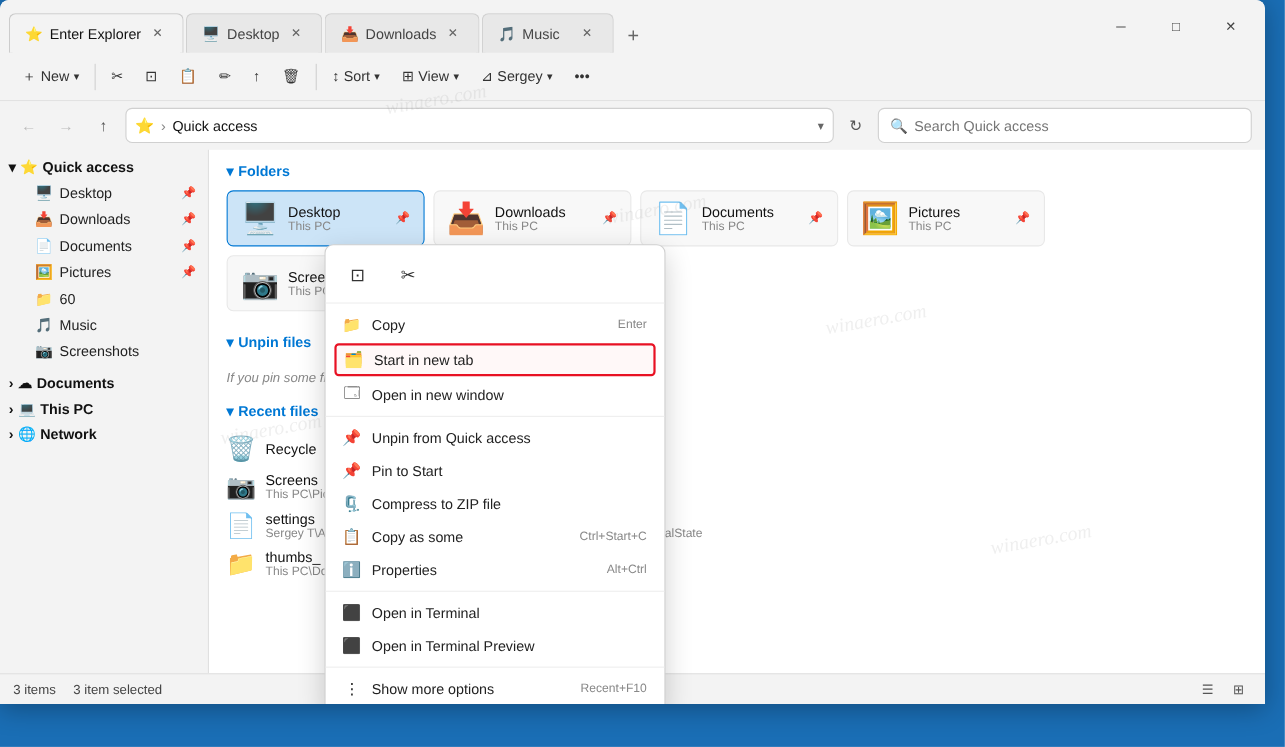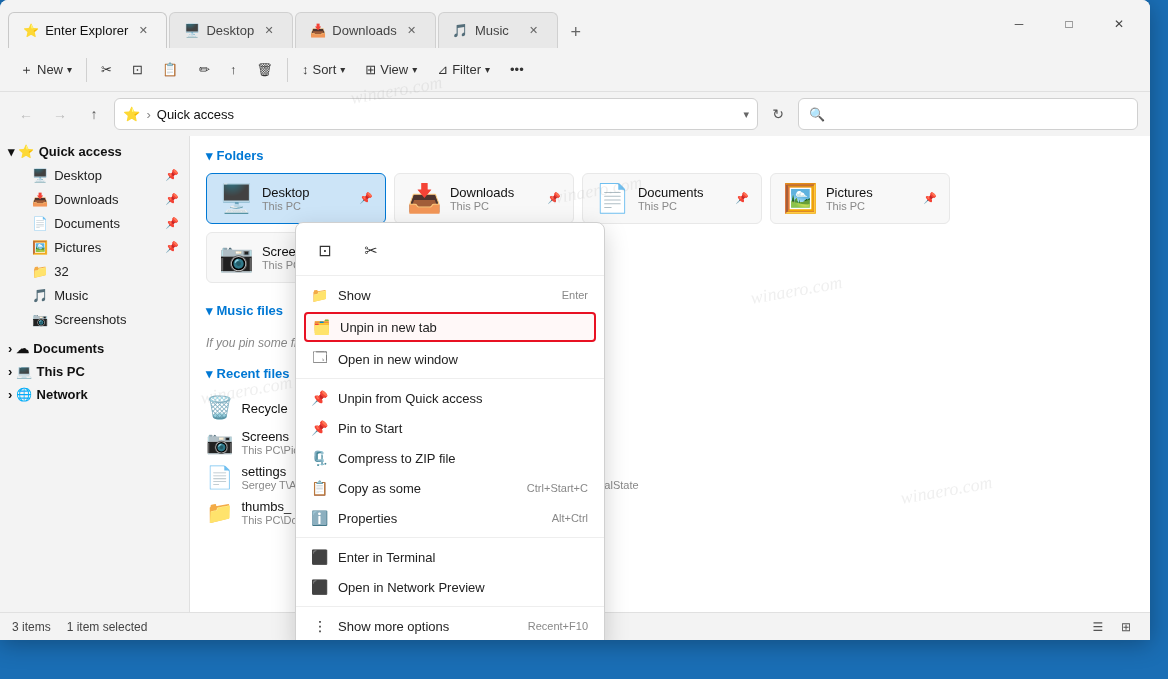--- a/index.html
+++ b/index.html
@@ -492,41 +492,42 @@
       <span>Sort</span>
       <span style="font-size:10px;">▾</span>
     </div>
     <div class="toolbar-btn">
       <span>⊞</span>
       <span>View</span>
       <span style="font-size:10px;">▾</span>
     </div>
     <div class="toolbar-btn">
       <span>⊿</span>
-      <span>Filter</span>
+      <span>Sergey</span>
       <span style="font-size:10px;">▾</span>
     </div>
     <div class="toolbar-btn">
       <span>•••</span>
     </div>
   </div>
 
   <div class="addressbar">
     <div class="nav-btn disabled">←</div>
     <div class="nav-btn disabled">→</div>
     <div class="nav-btn">↑</div>
     <div class="address-path">
       <span class="address-path-star">⭐</span>
       <span style="color:#888;">›</span>
       <span class="address-path-text">Quick access</span>
       <span class="address-chevron">▾</span>
     </div>
     <div class="address-refresh">↻</div>
     <div class="search-box">
       <span style="color:#888;">🔍</span>
+      <input type="text" placeholder="Search Quick access" style="">
     </div>
   </div>
 
   <div class="main">
 
     <div class="sidebar">
       <div class="sidebar-section-header">
         <span>▾</span>
         <span style="color:#f5a623;">⭐</span>
         <span>Quick access</span>
@@ -546,21 +547,21 @@
         <span>Documents</span>
         <span class="sidebar-item-pin">📌</span>
       </div>
       <div class="sidebar-item">
         <span>🖼️</span>
         <span>Pictures</span>
         <span class="sidebar-item-pin">📌</span>
       </div>
       <div class="sidebar-item">
         <span>📁</span>
-        <span>32</span>
+        <span>60</span>
       </div>
       <div class="sidebar-item">
         <span>🎵</span>
         <span>Music</span>
       </div>
       <div class="sidebar-item">
         <span>📷</span>
         <span>Screenshots</span>
       </div>
       <div class="sidebar-section-header" style="margin-top:6px;">
@@ -624,21 +625,21 @@
           <div class="folder-item-info">
             <span class="folder-item-name">Screenshots</span>
             <span class="folder-item-sub">This PC\Pictures</span>
           </div>
         </div>
       </div>
 
       <div class="pinned-files-section">
         <div class="section-title">
           <span>▾</span>
-          <span>Music files</span>
+          <span>Unpin files</span>
         </div>
         <div class="pinned-empty">If you pin some files, we'll show them here.</div>
       </div>
 
       <div class="recent-files-section">
         <div class="section-title">
           <span>▾</span>
           <span>Recent files</span>
         </div>
         <div class="recent-file-item">
@@ -667,46 +668,46 @@
             <span class="recent-file-name">thumbs_</span>
             <span class="recent-file-path">This PC\Downloads</span>
           </div>
         </div>
       </div>
     </div>
   </div>
 
   <div class="statusbar">
     <span>3 items</span>
-    <span>1 item selected</span>
+    <span>3 item selected</span>
     <div class="statusbar-right">
       <div class="view-btn">☰</div>
       <div class="view-btn">⊞</div>
     </div>
   </div>
 
   <div class="context-menu">
     <div class="context-menu-top-icons">
       <div class="ctx-icon-btn">
         <span>⊡</span>
       </div>
       <div class="ctx-icon-btn">
         <span>✂</span>
       </div>
     </div>
 
     <div class="context-menu-item">
       <span class="ctx-item-icon">📁</span>
-      <span>Show</span>
+      <span>Copy</span>
       <span class="context-menu-item-shortcut">Enter</span>
     </div>
 
     <div class="context-menu-item open-new-tab">
       <span class="ctx-item-icon">🗂️</span>
-      <span>Unpin in new tab</span>
+      <span>Start in new tab</span>
     </div>
 
     <div class="context-menu-item">
       <span class="ctx-item-icon">🗔</span>
       <span>Open in new window</span>
     </div>
 
     <div class="context-menu-separator"></div>
 
     <div class="context-menu-item">
@@ -733,26 +734,26 @@
     <div class="context-menu-item">
       <span class="ctx-item-icon">ℹ️</span>
       <span>Properties</span>
       <span class="context-menu-item-shortcut">Alt+Ctrl</span>
     </div>
 
     <div class="context-menu-separator"></div>
 
     <div class="context-menu-item">
       <span class="ctx-item-icon">⬛</span>
-      <span>Enter in Terminal</span>
+      <span>Open in Terminal</span>
     </div>
 
     <div class="context-menu-item">
       <span class="ctx-item-icon">⬛</span>
-      <span>Open in Network Preview</span>
+      <span>Open in Terminal Preview</span>
     </div>
 
     <div class="context-menu-separator"></div>
 
     <div class="context-menu-item">
       <span class="ctx-item-icon">⋮</span>
       <span>Show more options</span>
       <span class="context-menu-item-shortcut">Recent+F10</span>
     </div>
   </div>

